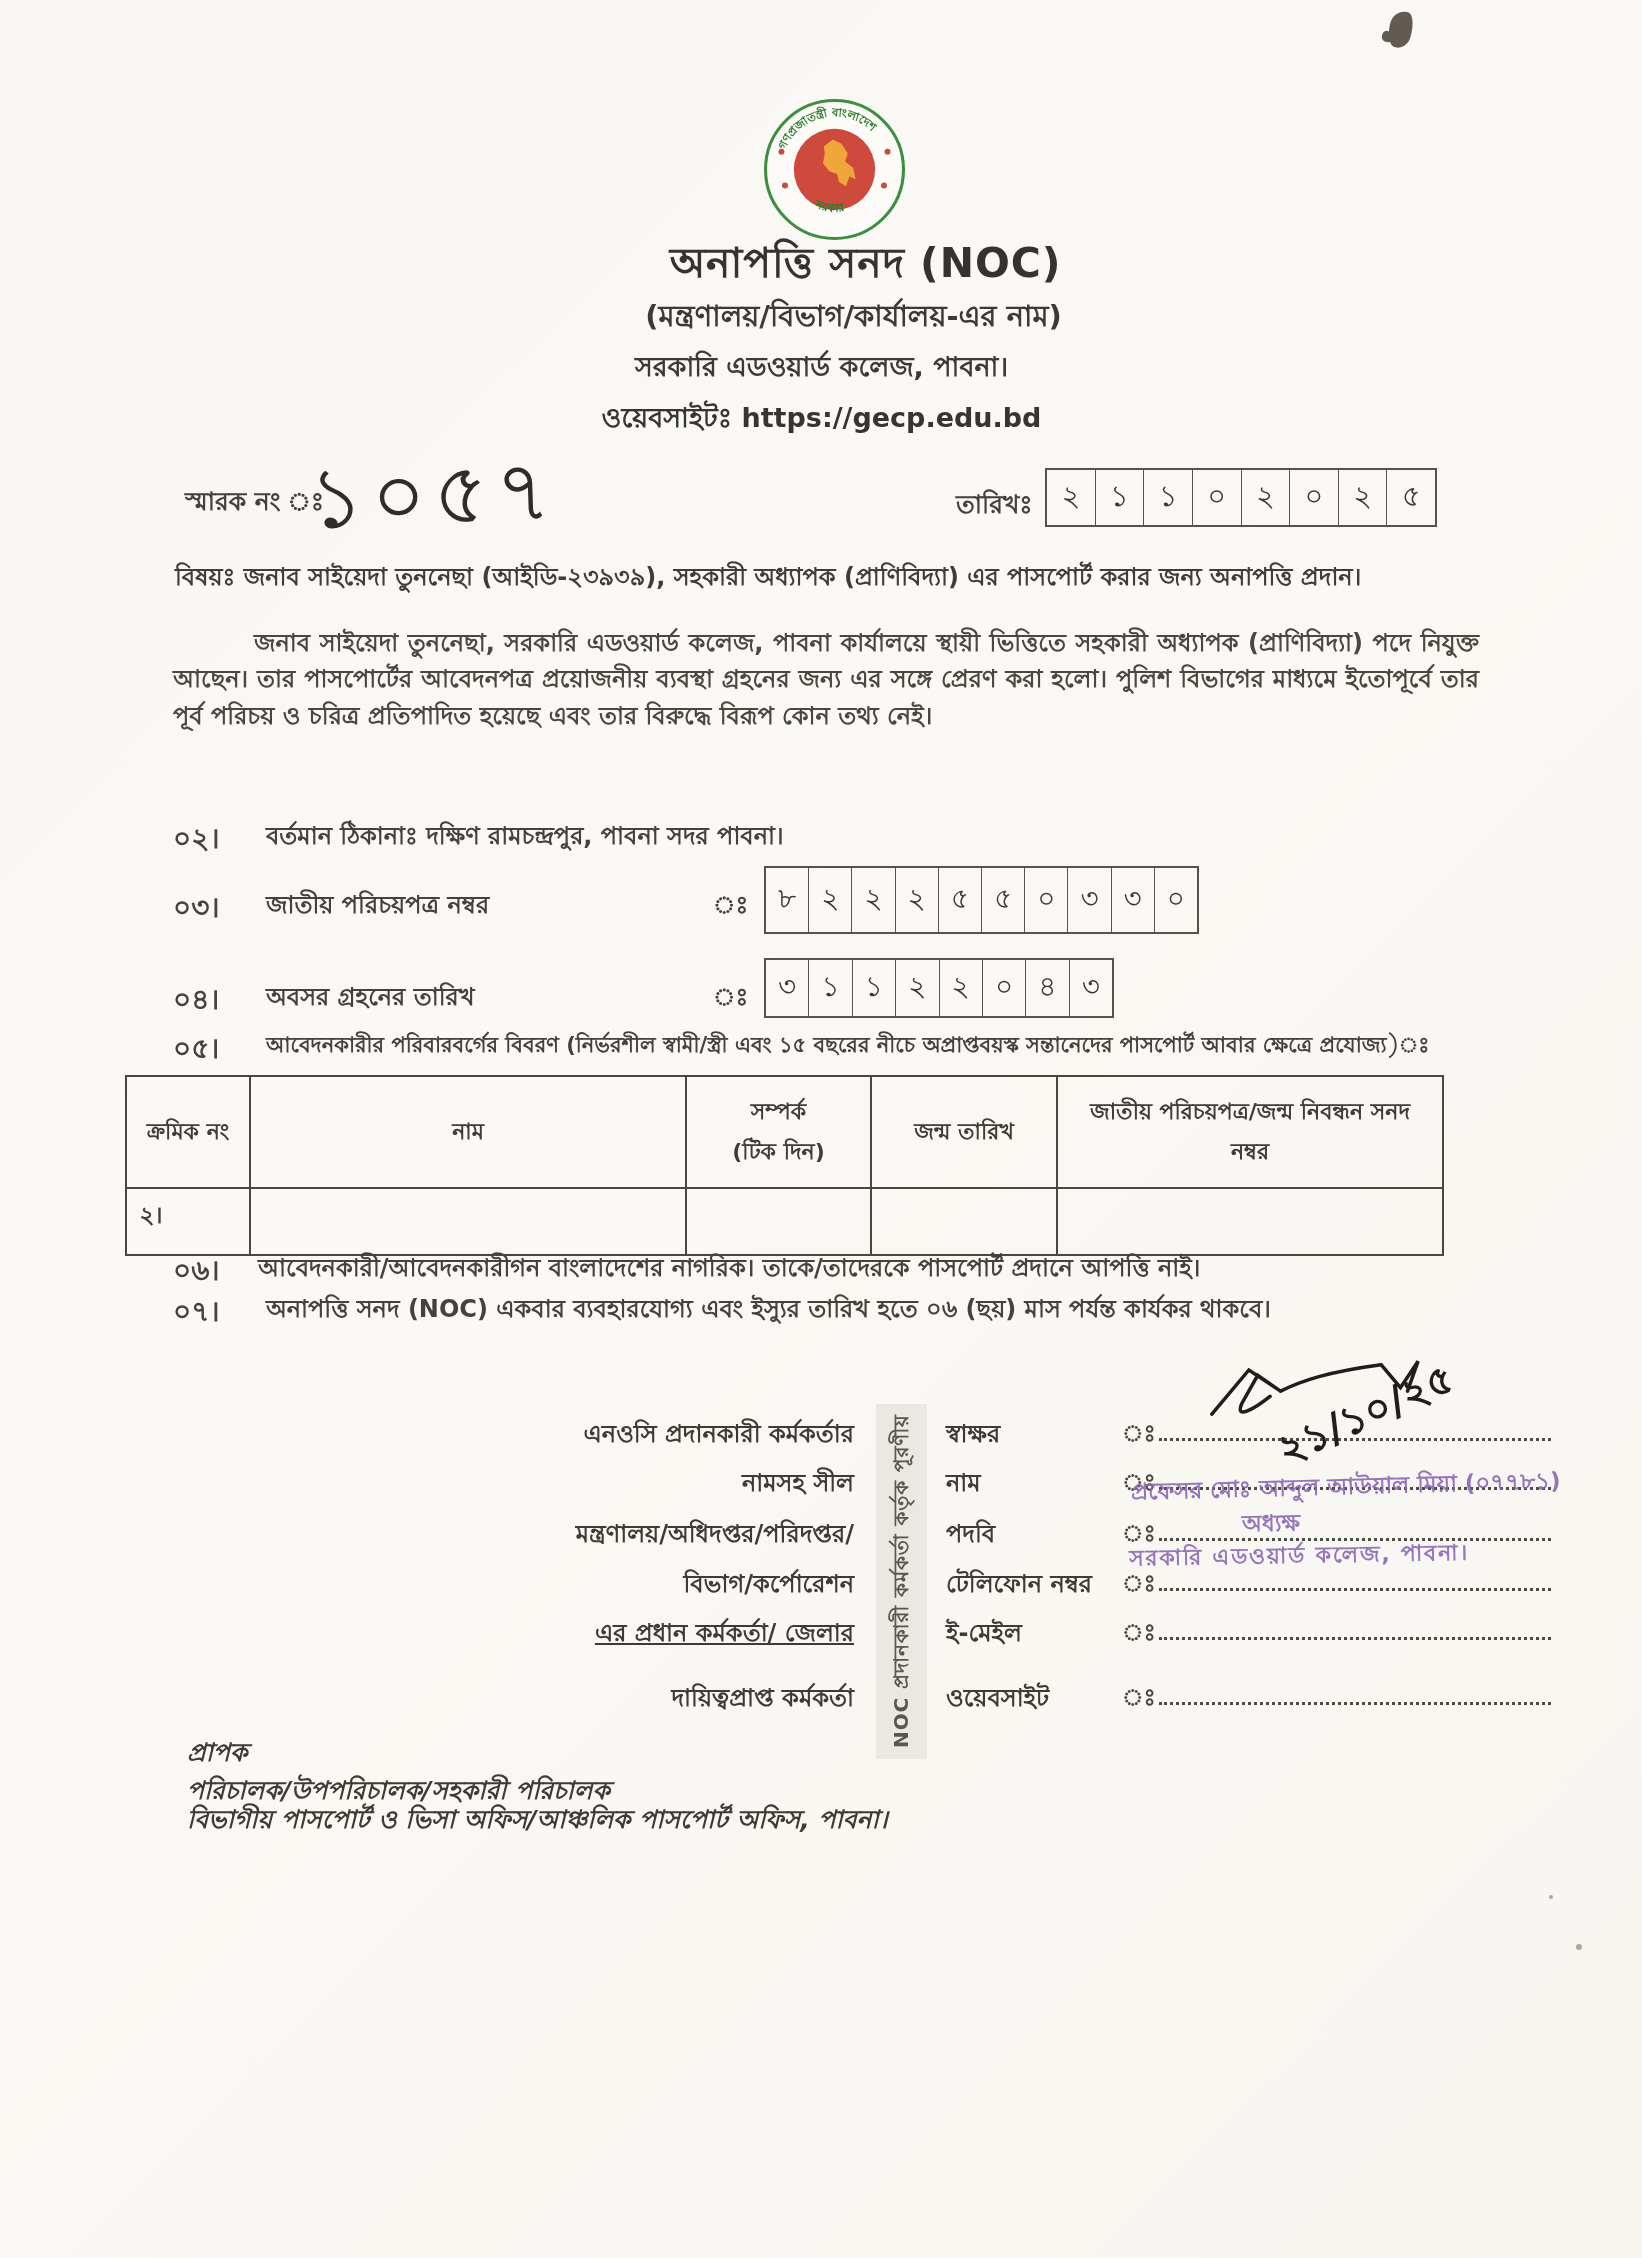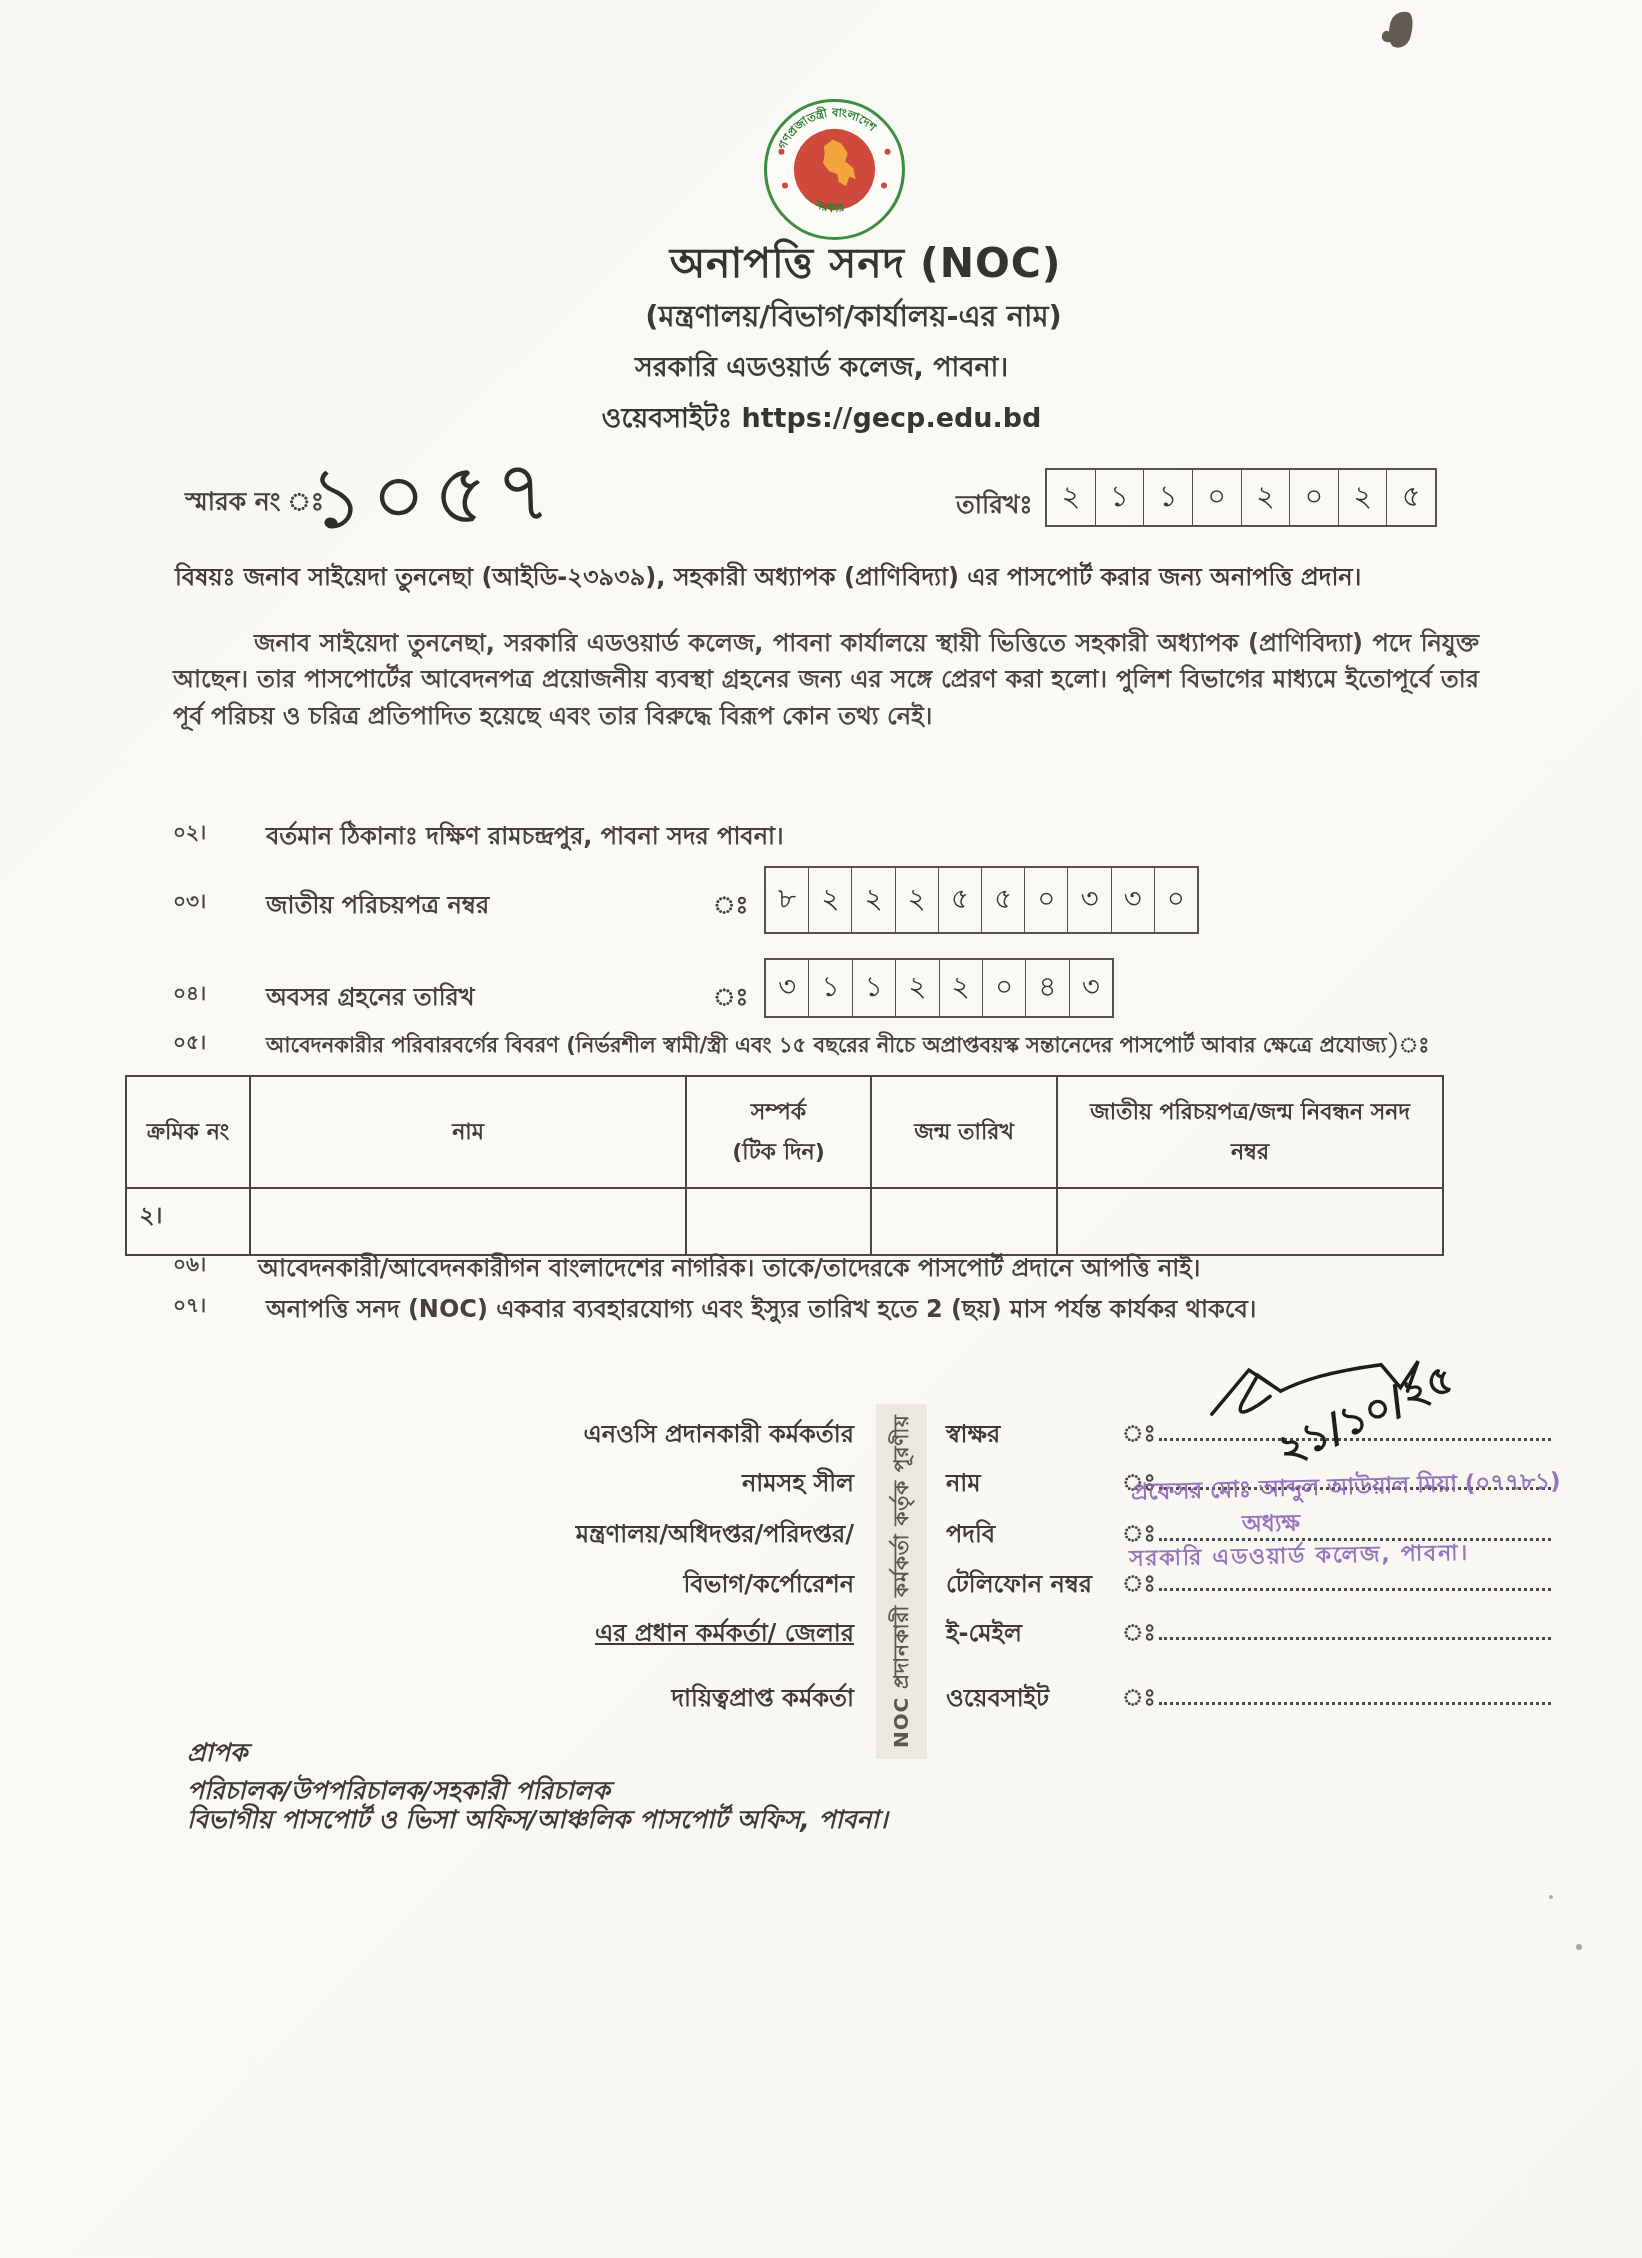--- a/index.html
+++ b/index.html
@@ -32,21 +32,21 @@
   .digit-row .cell{display:flex;align-items:center;justify-content:center;
                    border-left:1.8px solid #56534d;color:#3b3833;}
   .digit-row .cell:first-child{border-left:none;}
   .date-boxes{left:1045px;top:468px;width:388px;height:55px;}
   .date-boxes .cell{width:49px;font-size:29px;}
 
   .subject{left:175px;top:558px;width:1253px;font-size:24px;color:#403d38;}
   .para{left:173px;top:625px;width:1306px;font-size:24px;line-height:1.52;
         text-align:justify;text-indent:81px;color:#4a4741;}
 
-  .item-no{font-size:20px;}
+  .item-no{font-size:28px;}
   .item-text{font-size:24px;}
 
   .nid-boxes{left:764px;top:866px;width:431px;height:64px;}
   .nid-boxes .cell{width:43px;font-size:28px;}
   .ret-boxes{left:764px;top:958px;width:346px;height:56px;}
   .ret-boxes .cell{width:43px;font-size:28px;}
 
   
   .fam-table{left:125px;top:1075px;border-collapse:collapse;table-layout:fixed;}
   .fam-table th,.fam-table td{border:2.6px solid #4a473f;font-weight:700;color:#403d38;
@@ -193,21 +193,21 @@
       <td></td>
       <td></td>
       <td></td>
     </tr>
   </tbody>
     </table>
 
   <div class="abs item-no b" style="left:173px;top:1249px;">০৬।</div>
   <div class="abs item-text b" style="left:258px;top:1249px;">আবেদনকারী/আবেদনকারীগন বাংলাদেশের নাগরিক। তাকে/তাদেরকে পাসপোর্ট প্রদানে আপত্তি নাই।</div>
   <div class="abs item-no b" style="left:173px;top:1290px;">০৭।</div>
-  <div class="abs item-text b" style="left:266px;top:1290px;">অনাপত্তি সনদ (NOC) একবার ব্যবহারযোগ্য এবং ইস্যুর তারিখ হতে 2 (ছয়) মাস পর্যন্ত কার্যকর থাকবে।</div>
+  <div class="abs item-text b" style="left:266px;top:1290px;">অনাপত্তি সনদ (NOC) একবার ব্যবহারযোগ্য এবং ইস্যুর তারিখ হতে ০৬ (ছয়) মাস পর্যন্ত কার্যকর থাকবে।</div>
 
   <div class="abs vband">
     <span>NOC প্রদানকারী কর্মকর্তা কর্তৃক পূরণীয়</span>
   </div>
 
   <div class="abs sig-left b" style="top:1415px;">এনওসি প্রদানকারী কর্মকর্তার</div>
   <div class="abs sig-left b" style="top:1464px;">নামসহ সীল</div>
   <div class="abs sig-left b" style="top:1515px;">মন্ত্রণালয়/অধিদপ্তর/পরিদপ্তর/</div>
   <div class="abs sig-left b" style="top:1565px;">বিভাগ/কর্পোরেশন</div>
   <div class="abs sig-left b" style="top:1614px;text-decoration:underline;">এর প্রধান কর্মকর্তা/ জেলার</div>

